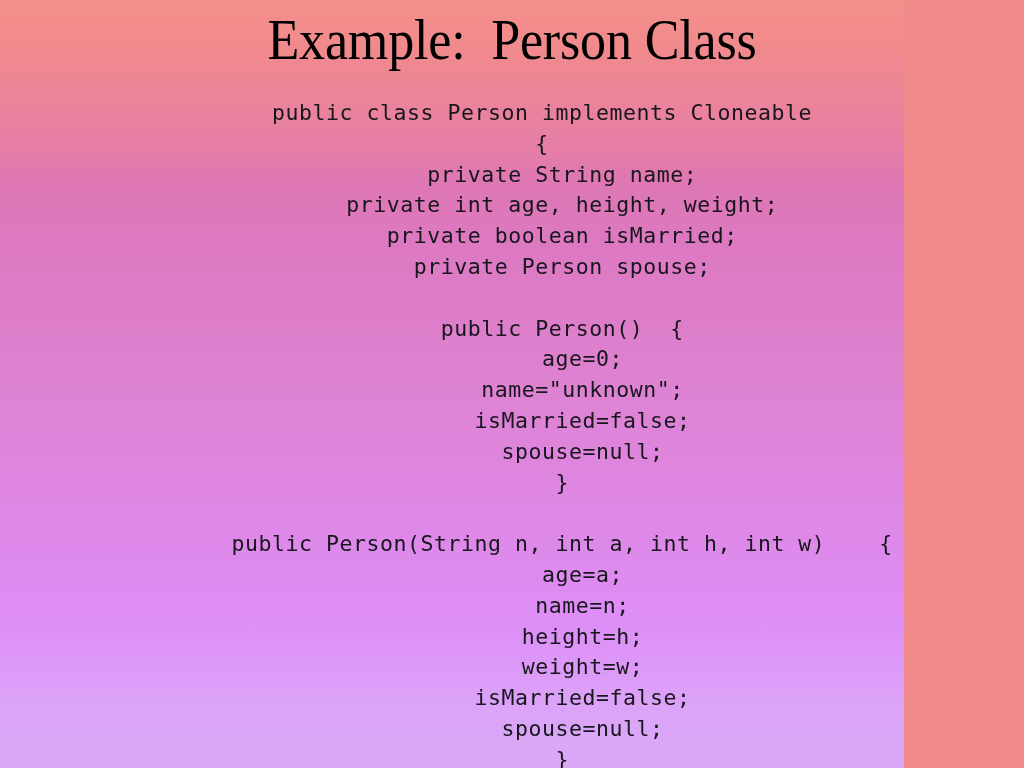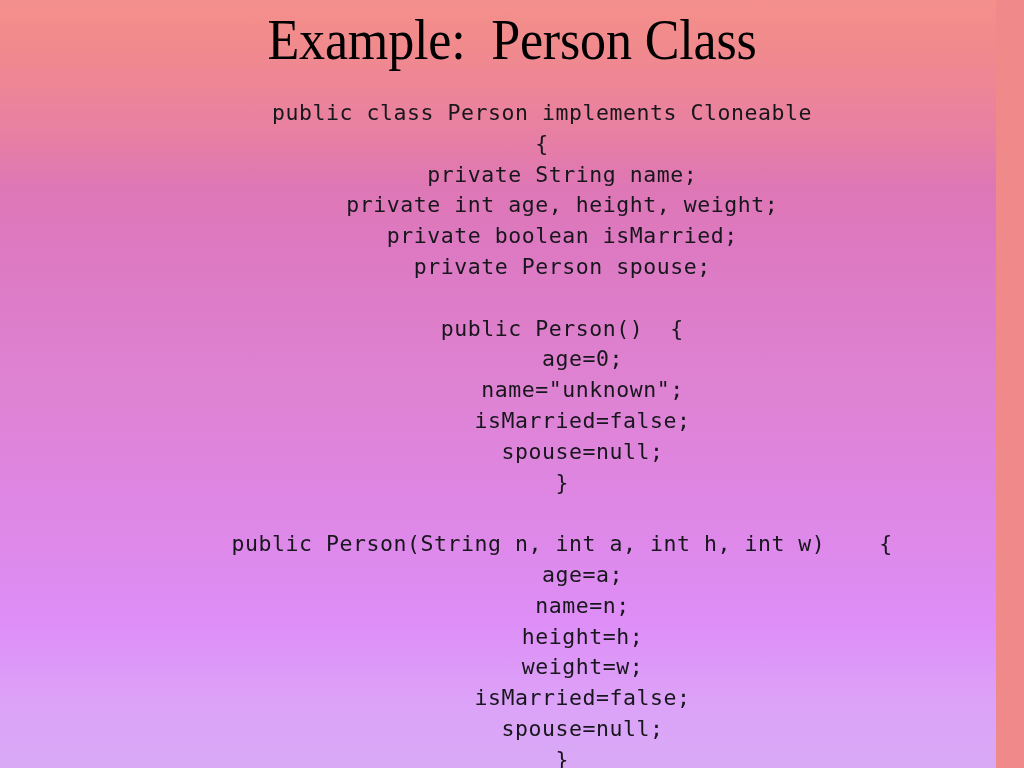--- a/index.html
+++ b/index.html
@@ -10,21 +10,21 @@
   body {
     width: 1024px;
     height: 768px;
     overflow: hidden;
     background: #f08a8a;
     font-family: "Liberation Sans", sans-serif;
   }
 
   #slide {
     position: relative;
-    width: 996px;
+    width: 904px;
     height: 768px;
     box-sizing: border-box;
     background: linear-gradient(
       to bottom,
       #f4908c 0%,
       #f18a8c 6%,
       #e77fa4 18%,
       #de77b4 24%,
       #dd79c2 32%,
       #de82d2 50%,

